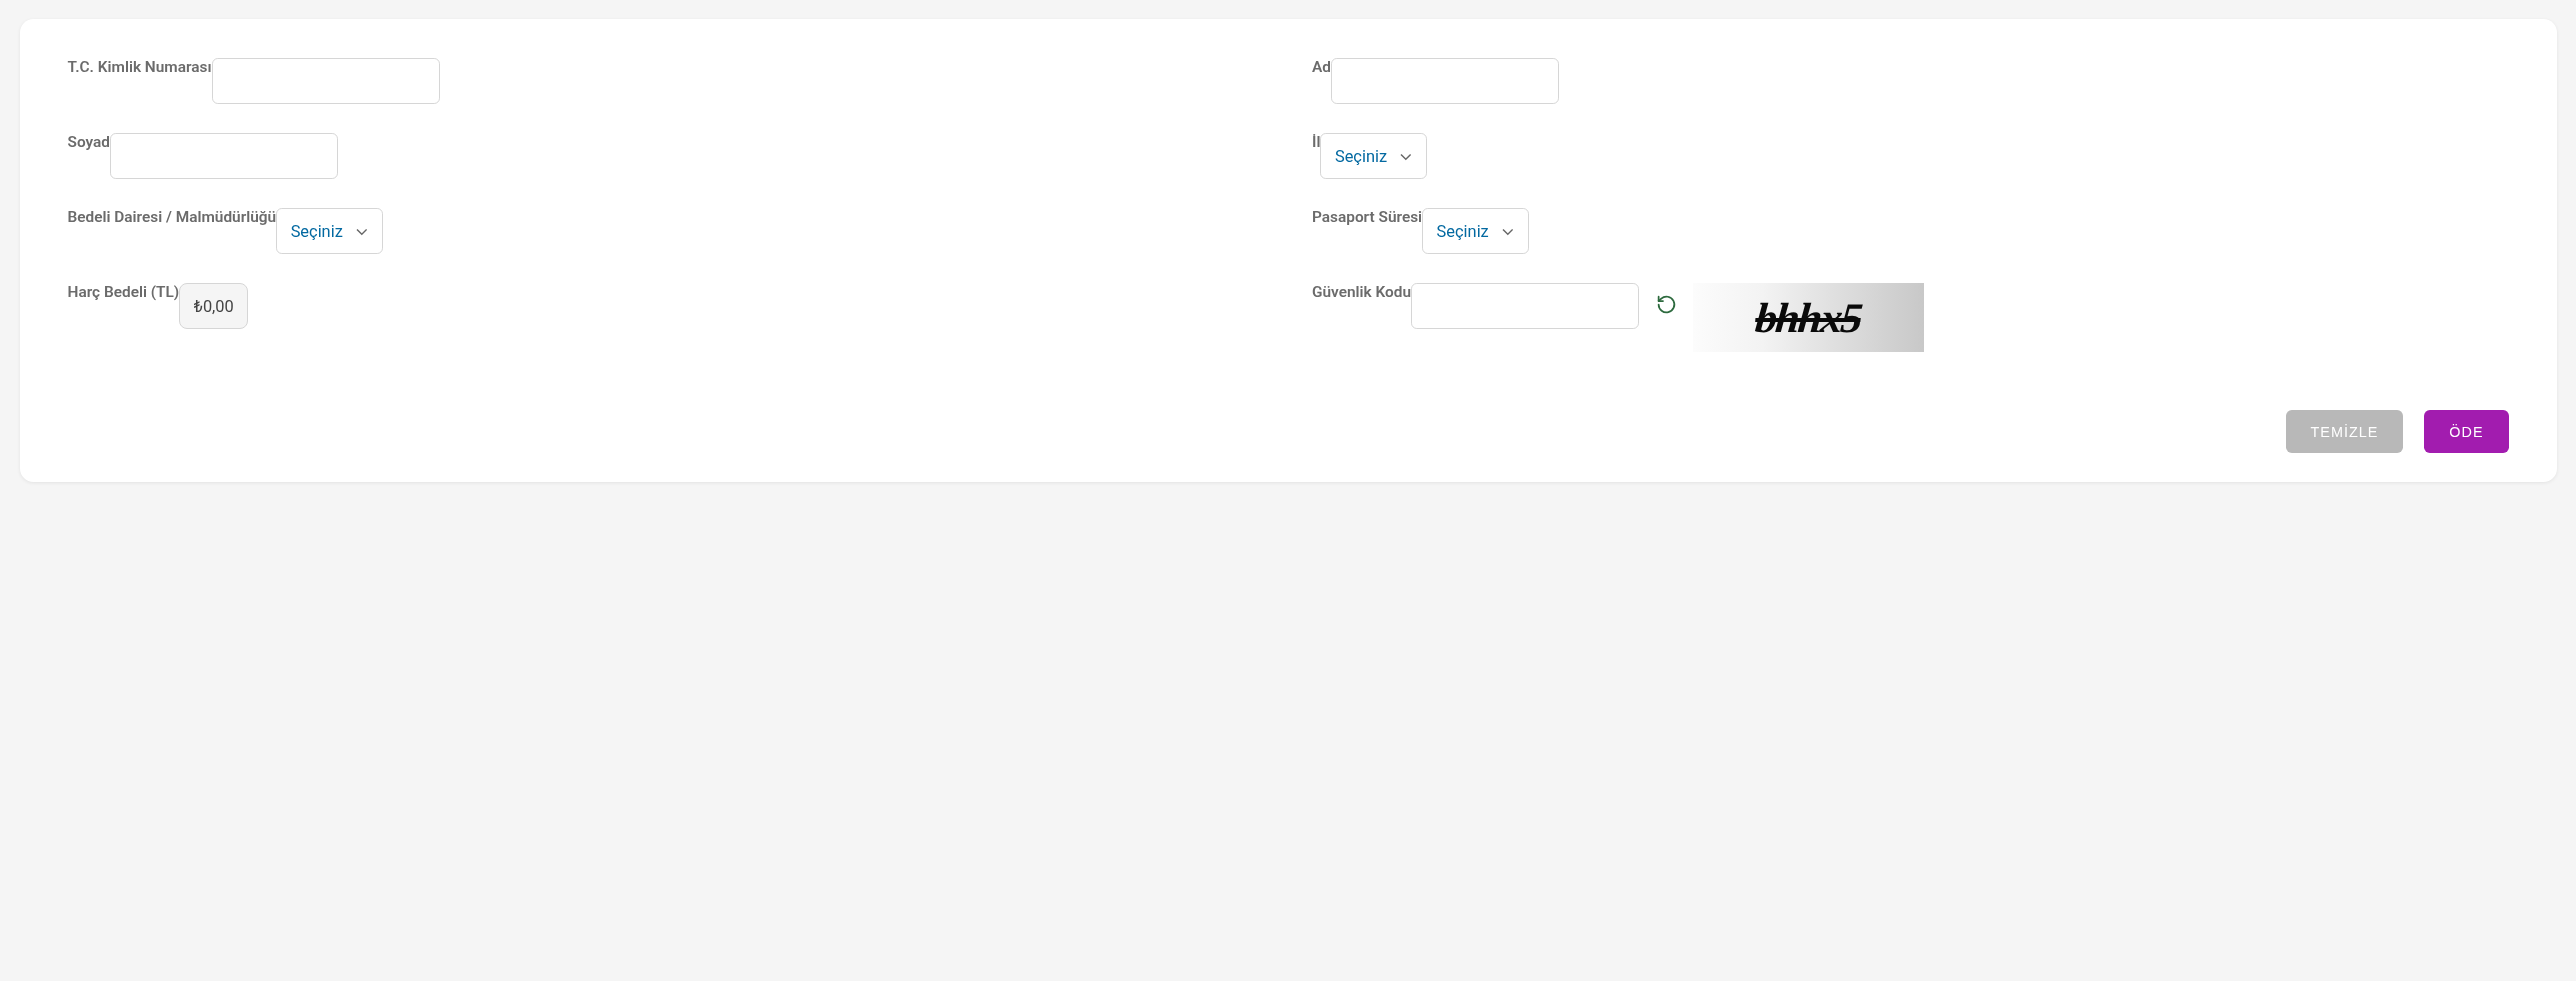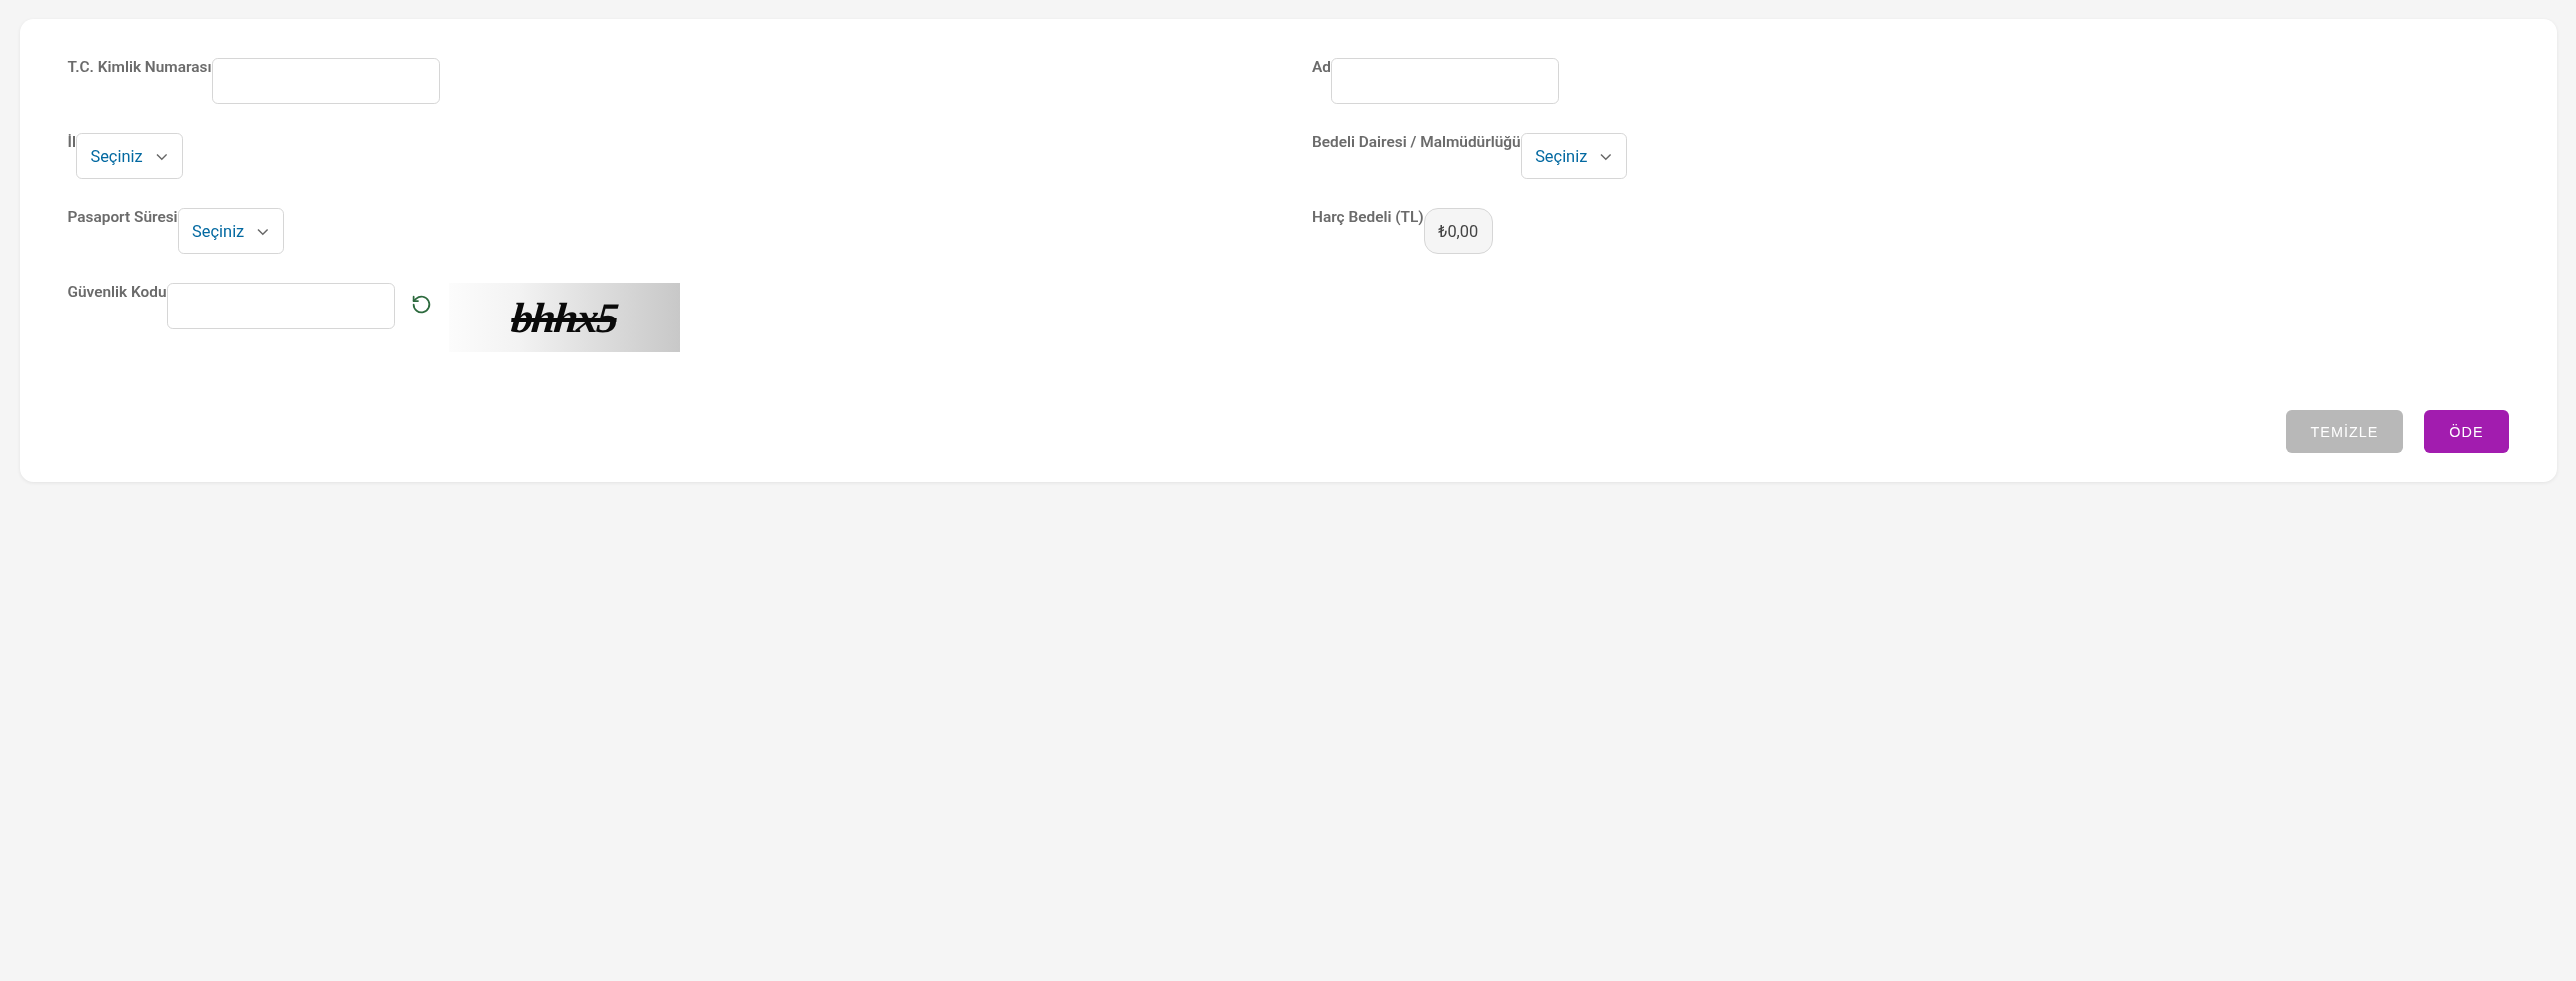--- a/index.html
+++ b/index.html
@@ -65,21 +65,21 @@
   .select-caret {
     position: absolute;
     right: 15.4px;
     top: 50%;
     transform: translateY(-50%);
     pointer-events: none;
   }
   .readonly-input {
     height: 46px;
     border: 1px solid #d6d6d6;
-    border-radius: 14px;
+    border-radius: 8px;
     padding: 0 13.5px;
     font-size: 16.4px;
     color: #444;
     background: #f5f5f5;
     display: flex;
     align-items: center;
   }
   .captcha-row {
     display: flex;
     align-items: flex-start;
@@ -159,20 +159,24 @@
     <div class="field">
       <label class="field-label">T.C. Kimlik Numarası</label>
       <input type="text" class="text-input" value="" style="">
     </div>
 
     <div class="field">
       <label class="field-label">Ad</label>
       <input type="text" class="text-input" value="" style="">
     </div>
 
+    <div class="field">
+      <label class="field-label">Soyad</label>
+      <input type="text" class="text-input" value="" style="">
+    </div>
 
     <div class="field">
       <label class="field-label">İl</label>
       <div class="select-wrap">
         <div class="select-input">
           <span>Seçiniz</span>
         </div>
         <span class="select-caret">
           <svg width="11.6" height="7.7" viewBox="0 0 12 8">
               <path d="M1 1 L6 6 L11 1" stroke="#666" stroke-width="1.5" fill="none"></path>

